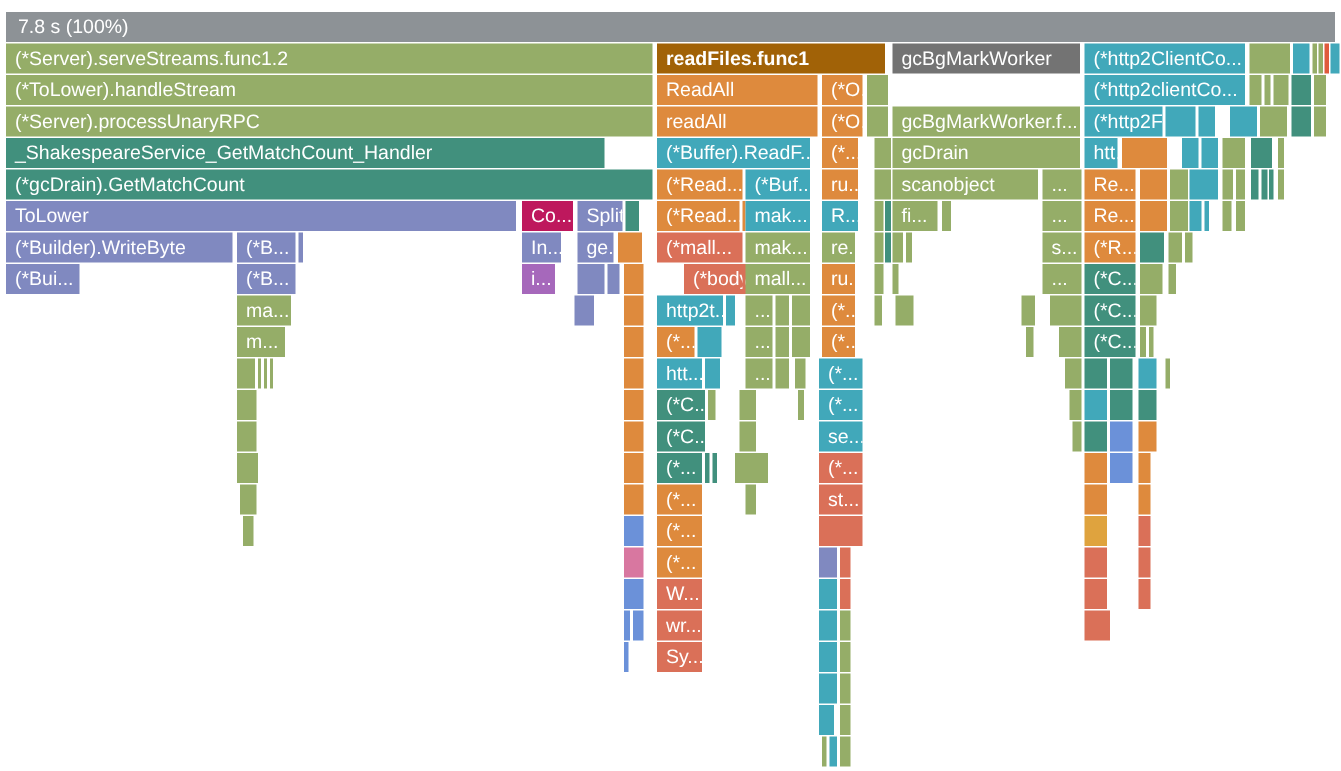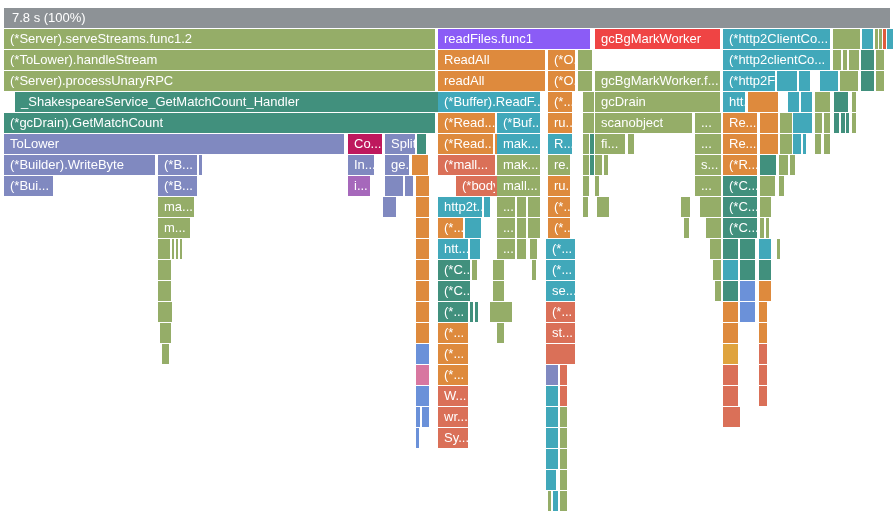--- a/index.html
+++ b/index.html
@@ -9,22 +9,22 @@
          font-size:13px;line-height:20px;padding:0 0 0 6px;white-space:nowrap;
          overflow:hidden;cursor:pointer;}
   .frame.root{padding-left:8px;}
 </style>
 </head>
 <body>
 
 <div id="stage">
     <div class="frame root" style="left: 4px; top: 8px; width: 886px; height: 20px; background: rgb(141, 146, 150);">7.8 s (100%)</div>
     <div class="frame" style="left: 4px; top: 29px; width: 431px; height: 20px; background: rgb(149, 173, 104);">(*Server).serveStreams.func1.2</div>
-    <div class="frame" style="left: 438px; top: 29px; width: 152px; height: 20px; background: #8b5cf6;">readFiles.func1</div>
-    <div class="frame" style="left: 595px; top: 29px; width: 125px; height: 20px; background: #ef4444;">gcBgMarkWorker</div>
+    <div class="frame" style="left: 438px; top: 29px; width: 152px; height: 20px; background: #a16207; font-weight: bold;">readFiles.func1</div>
+    <div class="frame" style="left: 595px; top: 29px; width: 125px; height: 20px; background: #737373;">gcBgMarkWorker</div>
     <div class="frame" style="left: 723px; top: 29px; width: 107px; height: 20px; background: rgb(65, 168, 186);">(*http2ClientCo...</div>
     <div class="frame" style="left: 833px; top: 29px; width: 27px; height: 20px; background: rgb(149, 173, 104);"></div>
     <div class="frame" style="left: 862px; top: 29px; width: 11px; height: 20px; background: rgb(65, 168, 186); padding: 0px;"></div>
     <div class="frame" style="left: 875px; top: 29px; width: 3px; height: 20px; background: rgb(149, 173, 104); padding: 0px;"></div>
     <div class="frame" style="left: 879px; top: 29px; width: 3px; height: 20px; background: rgb(149, 173, 104); padding: 0px;"></div>
     <div class="frame" style="left: 883px; top: 29px; width: 3px; height: 20px; background: rgb(223, 91, 61); padding: 0px;"></div>
     <div class="frame" style="left: 887px; top: 29px; width: 6px; height: 20px; background: rgb(65, 168, 186); padding: 0px;"></div>
     <div class="frame" style="left: 4px; top: 50px; width: 431px; height: 20px; background: rgb(149, 173, 104);">(*ToLower).handleStream</div>
     <div class="frame" style="left: 438px; top: 50px; width: 107px; height: 20px; background: rgb(222, 138, 61);">ReadAll</div>
     <div class="frame" style="left: 548px; top: 50px; width: 27px; height: 20px; background: rgb(222, 138, 61);">(*O...</div>
@@ -40,21 +40,21 @@
     <div class="frame" style="left: 548px; top: 71px; width: 27px; height: 20px; background: rgb(222, 138, 61);">(*O...</div>
     <div class="frame" style="left: 578px; top: 71px; width: 14px; height: 20px; background: rgb(149, 173, 104);"></div>
     <div class="frame" style="left: 595px; top: 71px; width: 125px; height: 20px; background: rgb(149, 173, 104);">gcBgMarkWorker.f...</div>
     <div class="frame" style="left: 723px; top: 71px; width: 52px; height: 20px; background: rgb(65, 168, 186);">(*http2Fr...</div>
     <div class="frame" style="left: 777px; top: 71px; width: 20px; height: 20px; background: rgb(65, 168, 186);"></div>
     <div class="frame" style="left: 799px; top: 71px; width: 11px; height: 20px; background: rgb(65, 168, 186); padding: 0px;"></div>
     <div class="frame" style="left: 820px; top: 71px; width: 18px; height: 20px; background: rgb(65, 168, 186);"></div>
     <div class="frame" style="left: 840px; top: 71px; width: 18px; height: 20px; background: rgb(149, 173, 104);"></div>
     <div class="frame" style="left: 861px; top: 71px; width: 13px; height: 20px; background: rgb(65, 144, 125); padding: 0px;"></div>
     <div class="frame" style="left: 876px; top: 71px; width: 8px; height: 20px; background: rgb(149, 173, 104); padding: 0px;"></div>
-    <div class="frame" style="left: 4px; top: 92px; width: 431px; height: 20px; background: rgb(65, 144, 125); margin-left: 11px;">_ShakespeareService_GetMatchCount_Handler</div>
+    <div class="frame" style="left: 4px; top: 92px; width: 399px; height: 20px; background: rgb(65, 144, 125);">_ShakespeareService_GetMatchCount_Handler</div>
     <div class="frame" style="left: 438px; top: 92px; width: 102px; height: 20px; background: rgb(65, 168, 186);">(*Buffer).ReadF...</div>
     <div class="frame" style="left: 548px; top: 92px; width: 24px; height: 20px; background: rgb(222, 138, 61);">(*...</div>
     <div class="frame" style="left: 583px; top: 92px; width: 11px; height: 20px; background: rgb(149, 173, 104); padding: 0px;"></div>
     <div class="frame" style="left: 595px; top: 92px; width: 125px; height: 20px; background: rgb(149, 173, 104);">gcDrain</div>
     <div class="frame" style="left: 723px; top: 92px; width: 22px; height: 20px; background: rgb(65, 168, 186);">htt...</div>
     <div class="frame" style="left: 748px; top: 92px; width: 30px; height: 20px; background: rgb(222, 138, 61);"></div>
     <div class="frame" style="left: 788px; top: 92px; width: 11px; height: 20px; background: rgb(65, 168, 186); padding: 0px;"></div>
     <div class="frame" style="left: 801px; top: 92px; width: 11px; height: 20px; background: rgb(65, 168, 186); padding: 0px;"></div>
     <div class="frame" style="left: 815px; top: 92px; width: 15px; height: 20px; background: rgb(149, 173, 104);"></div>
     <div class="frame" style="left: 834px; top: 92px; width: 14px; height: 20px; background: rgb(65, 144, 125);"></div>

